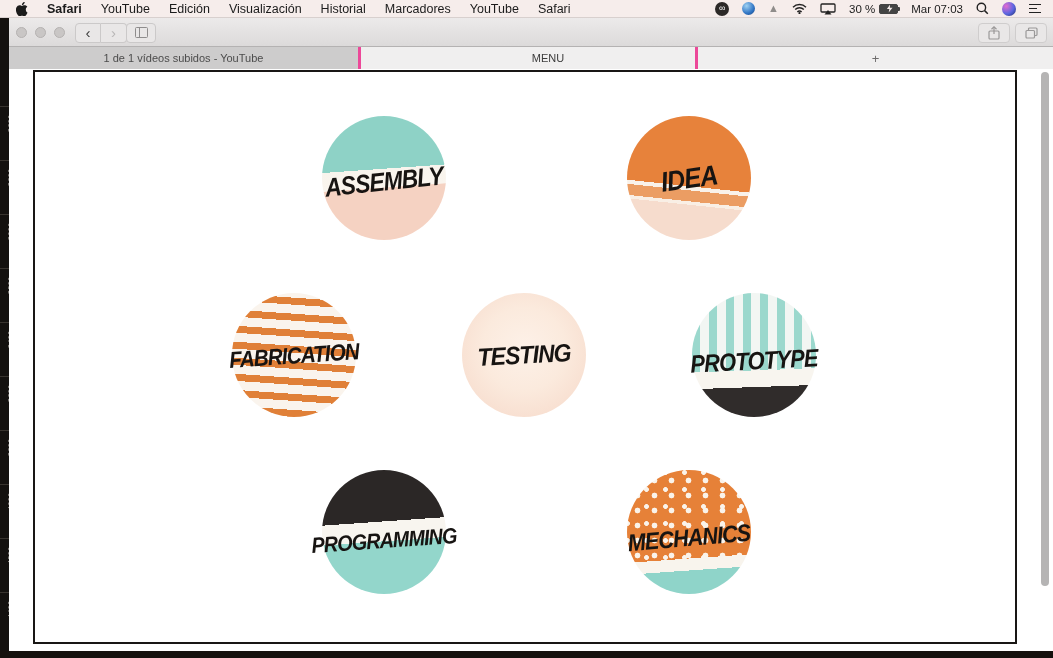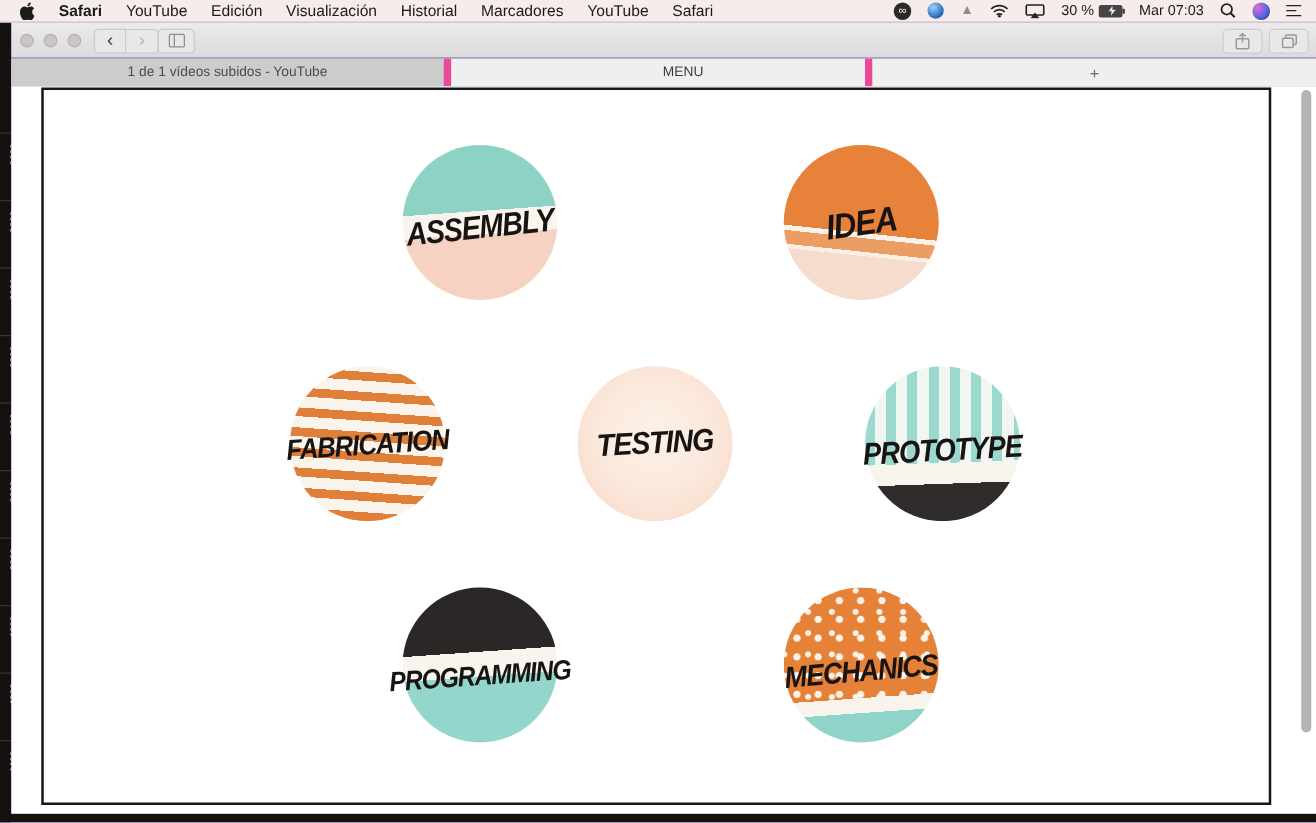--- a/index.html
+++ b/index.html
@@ -71,21 +71,21 @@
     font-size:12.5px; color:#2c2c2c; }
   .reload { position:absolute; right:6px; top:1px; font-size:13px; color:#6f6d6d; }
   .toolbtn { position:absolute; top:4.5px; width:32px; height:20px; border:1px solid #cfcdcd;
     border-radius:4px; background:#e9e7e7; display:flex; align-items:center; justify-content:center; }
   #share-btn { left:969px; } #tabs-btn { left:1006px; }
   .share-svg, .tabs-svg { display:block; }
 
   
   #tabbar { position:relative; width:100%; height:22px; background:#cdcccc; display:flex; }
   .tab { height:22px; display:flex; align-items:center; justify-content:center;
-    font-size:11px; color:#4c4c4c; border-right:6px solid #ec4899;
+    font-size:11px; color:#4c4c4c; border-right:3px solid #ec4899;
     overflow:hidden; white-space:nowrap; }
   .tab.inactive { background:#cdcccc; }
   .tab.active { background:#f0efef; color:#3c3c3c; }
   #tab-0 { width:352px; } #tab-1 { width:339px; } #tab-2 { width:337px;padding-left:40px; }
   .newtab { flex:1; background:#f0efef; display:flex; align-items:center;
     justify-content:center; font-size:13px; color:#6e6c6c; }
 
   
   #content { position:relative; width:100%; height:582px; background:#ffffff; }
   #page-frame { position:absolute; left:24px; top:1px; width:984px; height:574px;

